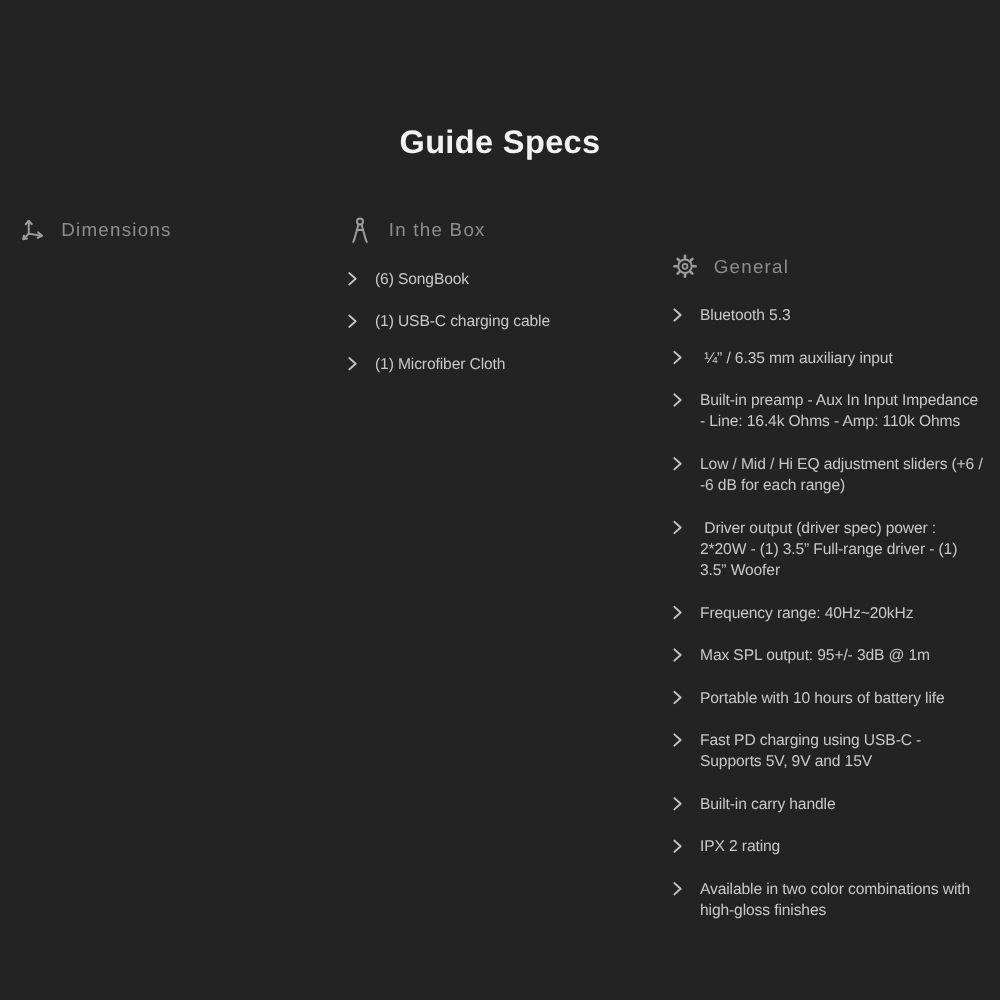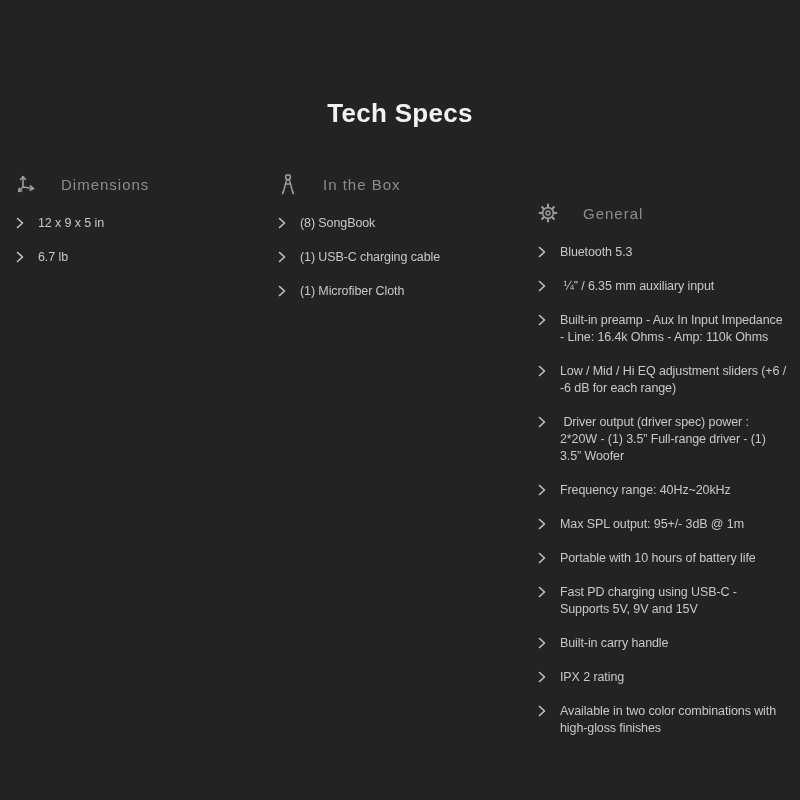--- a/index.html
+++ b/index.html
@@ -21,21 +21,21 @@
     letter-spacing:0.3px;
     color:#f2f2f2;
   }
   .col{position:absolute;top:170px;}
   .col-dimensions{left:16px;width:248px;}
   .col-inthebox{left:278px;width:248px;}
   .col-general{left:538px;width:250px;margin-top:29px;}
   .col-header{
     display:flex;
     align-items:center;
-    gap:25px;
+    gap:13px;
     margin-bottom:17px;
     height:28px;
   }
   .col-header .hicon{
     width:20px;height:22px;
     display:flex;align-items:center;justify-content:center;
     flex:0 0 auto;
   }
   .col-header .hlabel{
     font-size:15px;
@@ -65,54 +65,36 @@
     color:#c8c8c8;
     white-space:pre-wrap;
   }
   svg{display:block;}
 </style>
 </head>
 <body>
 
 <div class="page">
 
-  <h1 class="title">Tech Specs</h1>
+  <h1 class="title">Guide Specs</h1>
 
   <section class="col col-dimensions">
     <div class="col-header">
       <span class="hicon">
         <svg width="20" height="22" viewBox="0 0 20 22" fill="none" stroke="#9c9c9c" stroke-width="1.6" stroke-linecap="round" stroke-linejoin="round">
           <path d="M7 14 L7 4"></path>
             <path d="M4.6 6.4 L7 3.6 L9.4 6.4"></path>
           <path d="M7 14 L17 15.5"></path>
             <path d="M14.4 12.8 L17.6 15.6 L14.1 17.2"></path>
           <path d="M7 14 L3 18"></path>
             <path d="M3.2 15.4 L2.6 18.4 L5.6 17.8"></path>
         </svg>
       </span>
       <span class="hlabel">Dimensions</span>
     </div>
-    <ul class="spec-list">
-      <li class="spec-item">
-        <span class="chev">
-            <svg width="8" height="12" viewBox="0 0 8 12" fill="none" stroke="#c3c3c3" stroke-width="1.6" stroke-linecap="round" stroke-linejoin="round">
-              <path d="M1.5 1.5 L6.5 6 L1.5 10.5"></path>
-            </svg>
-          </span>
-        <span class="spec-text">12 x 9 x 5 in</span>
-      </li>
-      <li class="spec-item">
-        <span class="chev">
-            <svg width="8" height="12" viewBox="0 0 8 12" fill="none" stroke="#c3c3c3" stroke-width="1.6" stroke-linecap="round" stroke-linejoin="round">
-              <path d="M1.5 1.5 L6.5 6 L1.5 10.5"></path>
-            </svg>
-          </span>
-        <span class="spec-text">6.7 lb</span>
-      </li>
-    </ul>
   </section>
 
   <section class="col col-inthebox">
     <div class="col-header">
       <span class="hicon">
         <svg width="16" height="22" viewBox="0 0 16 22" fill="none" stroke="#9c9c9c" stroke-width="1.6" stroke-linecap="round" stroke-linejoin="round">
           <circle cx="8" cy="4.2" r="2.4"></circle>
           <path d="M6.8 6.6 L3.4 18.6"></path>
           <path d="M9.2 6.6 L12.6 18.6"></path>
           <path d="M5.6 11 L10.4 11"></path>
@@ -122,21 +104,21 @@
       </span>
       <span class="hlabel">In the Box</span>
     </div>
     <ul class="spec-list">
       <li class="spec-item">
         <span class="chev">
             <svg width="8" height="12" viewBox="0 0 8 12" fill="none" stroke="#c3c3c3" stroke-width="1.6" stroke-linecap="round" stroke-linejoin="round">
               <path d="M1.5 1.5 L6.5 6 L1.5 10.5"></path>
             </svg>
           </span>
-        <span class="spec-text">(8) SongBook</span>
+        <span class="spec-text">(6) SongBook</span>
       </li>
       <li class="spec-item">
         <span class="chev">
             <svg width="8" height="12" viewBox="0 0 8 12" fill="none" stroke="#c3c3c3" stroke-width="1.6" stroke-linecap="round" stroke-linejoin="round">
               <path d="M1.5 1.5 L6.5 6 L1.5 10.5"></path>
             </svg>
           </span>
         <span class="spec-text">(1) USB-C charging cable</span>
       </li>
       <li class="spec-item">

